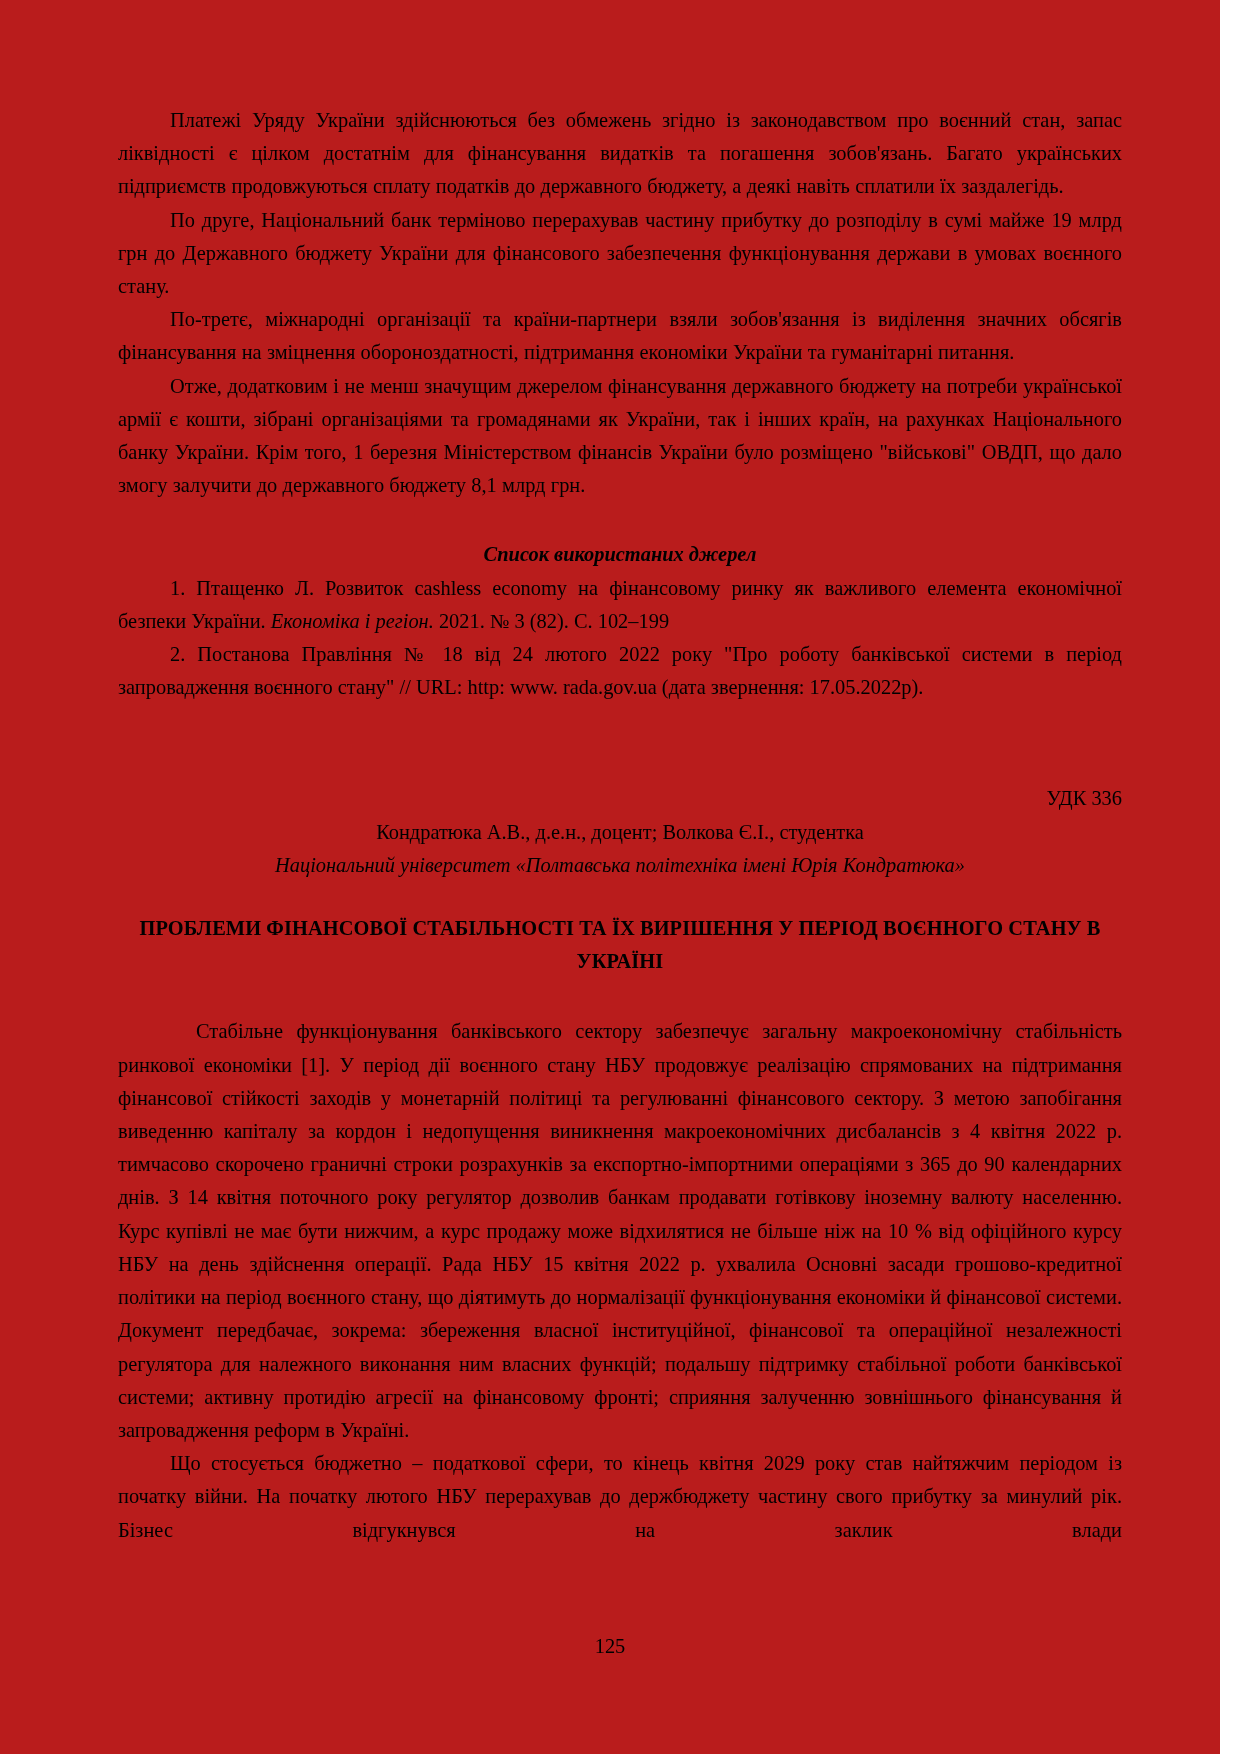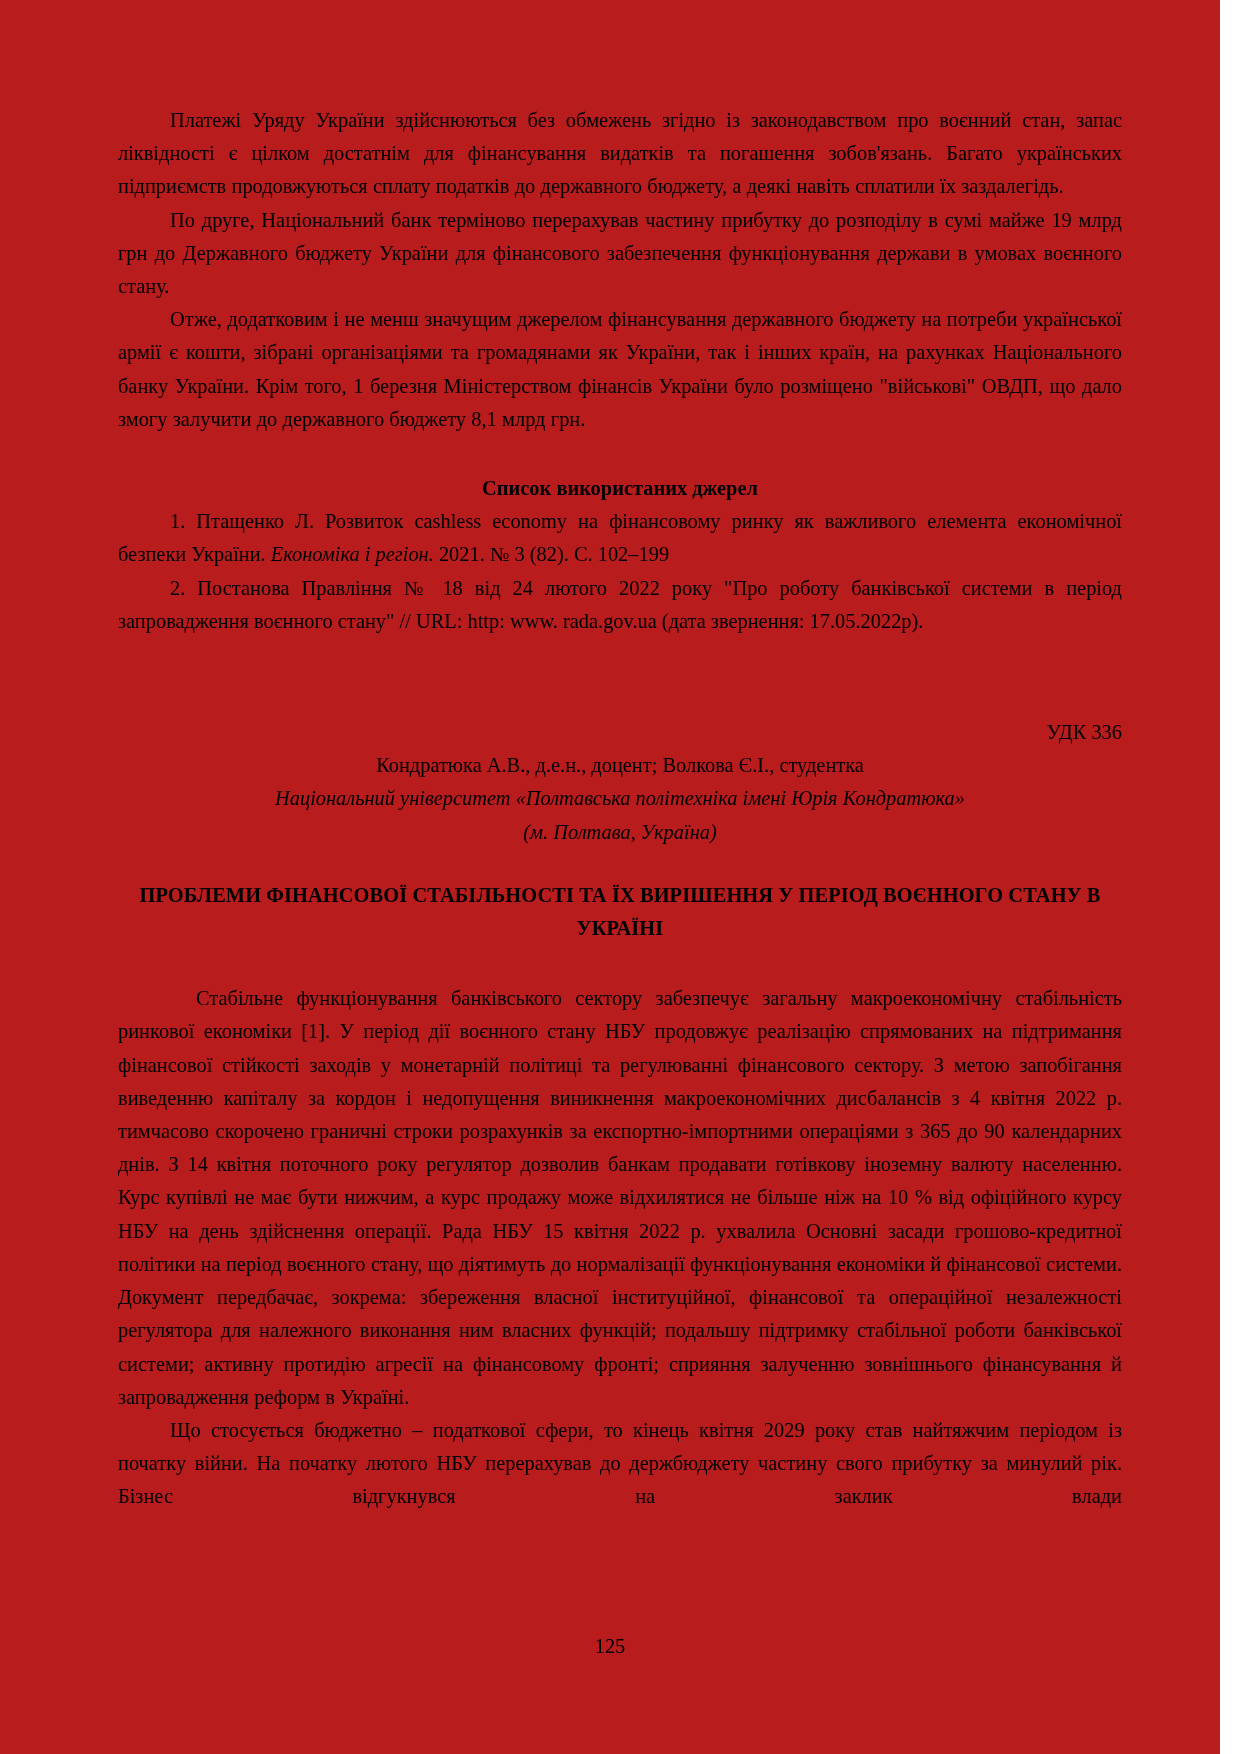--- a/index.html
+++ b/index.html
@@ -47,20 +47,21 @@
     display: inline-block;
     width: 100%;
   }
   .refs-heading {
     font-size: 20.4px;
     line-height: 33.2px;
     font-weight: bold;
     text-align: center;
     text-indent: 0;
     margin-top: 30px;
+    font-style: italic;
   }
   .ref-item {
     font-size: 20.4px;
     line-height: 33.2px;
     text-align: justify;
     text-indent: 52px;
   }
   .ref-item .ital {
     font-style: italic;
   }
@@ -117,40 +118,40 @@
 </head>
 <body>
 
 <div class="page">
   <div class="content">
 
     <p class="body-par">Платежі Уряду України здійснюються без обмежень згідно із законодавством про воєнний стан, запас ліквідності є цілком достатнім для фінансування видатків та погашення зобов'язань. Багато українських підприємств продовжуються сплату податків до державного бюджету, а деякі навіть сплатили їх заздалегідь.</p>
 
     <p class="body-par">По друге, Національний банк терміново перерахував частину прибутку до розподілу в сумі майже 19 млрд грн до Державного бюджету України для фінансового забезпечення функціонування держави в умовах воєнного стану.</p>
 
+    <p class="body-par">По-третє, міжнародні організації та країни-партнери взяли зобов'язання із виділення значних обсягів фінансування на зміцнення обороноздатності, підтримання   економіки України та гуманітарні питання.</p>
 
     <p class="body-par">Отже, додатковим і не менш значущим джерелом фінансування державного бюджету на потреби української армії є кошти, зібрані організаціями та громадянами як України, так і інших країн, на рахунках Національного банку України. Крім того, 1 березня Міністерством фінансів України було розміщено "військові" ОВДП, що дало змогу залучити до державного бюджету 8,1 млрд грн.</p>
 
     <div class="sp-small"></div>
 
     <p class="refs-heading">Список використаних джерел</p>
 
     <p class="ref-item"><span>1. Птащенко Л. Розвиток cashless economy на фінансовому ринку як важливого елемента економічної безпеки України. </span><span class="ital">Економіка і регіон.</span><span> 2021. № 3 (82). С. 102–199</span></p>
 
     <p class="ref-item"><span>2. Постанова Правління № 18 від 24 лютого 2022 року "Про роботу банківської системи в період запровадження воєнного стану" // URL: http: www. rada.gov.ua (дата звернення: 17.05.2022р).</span></p>
 
     <div class="gap-large"></div>
 
     <p class="udk">УДК 336</p>
 
     <p class="authors">Кондратюка А.В., д.е.н., доцент; Волкова Є.І., студентка</p>
 
     <p class="affiliation">Національний університет «Полтавська політехніка імені Юрія Кондратюка»</p>
 
-    <p class="city">(м. Полтава, Україна)</p>
 
     <p class="article-title">ПРОБЛЕМИ ФІНАНСОВОЇ СТАБІЛЬНОСТІ ТА ЇХ ВИРІШЕННЯ У ПЕРІОД ВОЄННОГО СТАНУ В УКРАЇНІ</p>
 
     <p class="body-par wide-indent">Стабільне функціонування банківського сектору забезпечує загальну макроекономічну стабільність ринкової економіки [1]. У період дії воєнного стану НБУ продовжує реалізацію спрямованих на підтримання фінансової стійкості заходів у монетарній політиці та регулюванні фінансового сектору. З метою запобігання виведенню капіталу за кордон і недопущення виникнення макроекономічних дисбалансів з 4 квітня 2022 р. тимчасово скорочено граничні строки розрахунків за експортно-імпортними операціями з 365 до 90 календарних днів. З 14 квітня поточного року регулятор дозволив банкам продавати готівкову іноземну валюту населенню. Курс купівлі не має бути нижчим, а курс продажу може відхилятися не більше ніж на 10 % від офіційного курсу НБУ на день здійснення операції. Рада НБУ 15 квітня 2022 р. ухвалила Основні засади грошово-кредитної політики на період воєнного стану, що діятимуть до нормалізації функціонування економіки й фінансової системи. Документ передбачає, зокрема: збереження власної інституційної, фінансової та операційної незалежності регулятора для належного виконання ним власних функцій; подальшу підтримку стабільної роботи банківської системи; активну протидію агресії на фінансовому фронті; сприяння залученню зовнішнього фінансування й запровадження реформ в Україні.</p>
 
     <p class="body-par cont-par">Що стосується бюджетно – податкової сфери, то кінець квітня 2029 року став найтяжчим періодом із початку війни. На початку лютого НБУ перерахував до держбюджету частину свого прибутку за минулий рік. Бізнес відгукнувся на заклик влади</p>
 
   </div>
 
   <div class="page-number">125</div>

